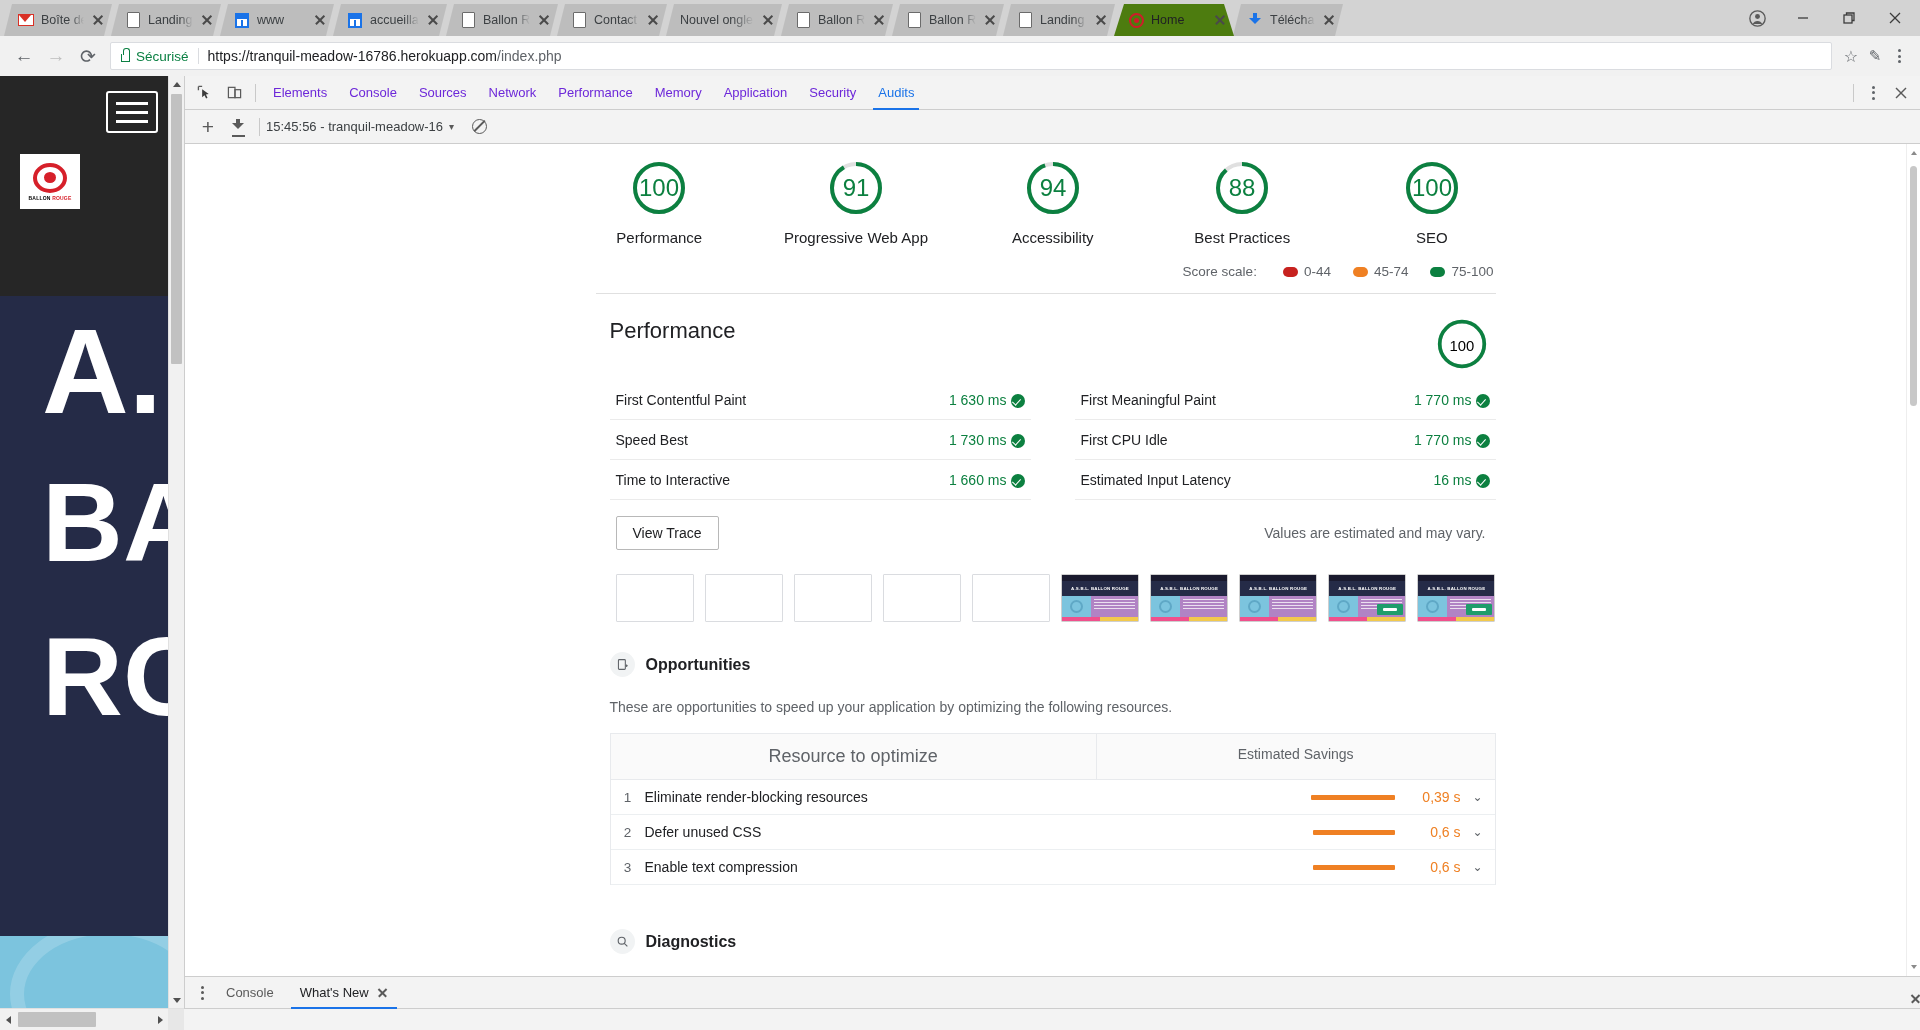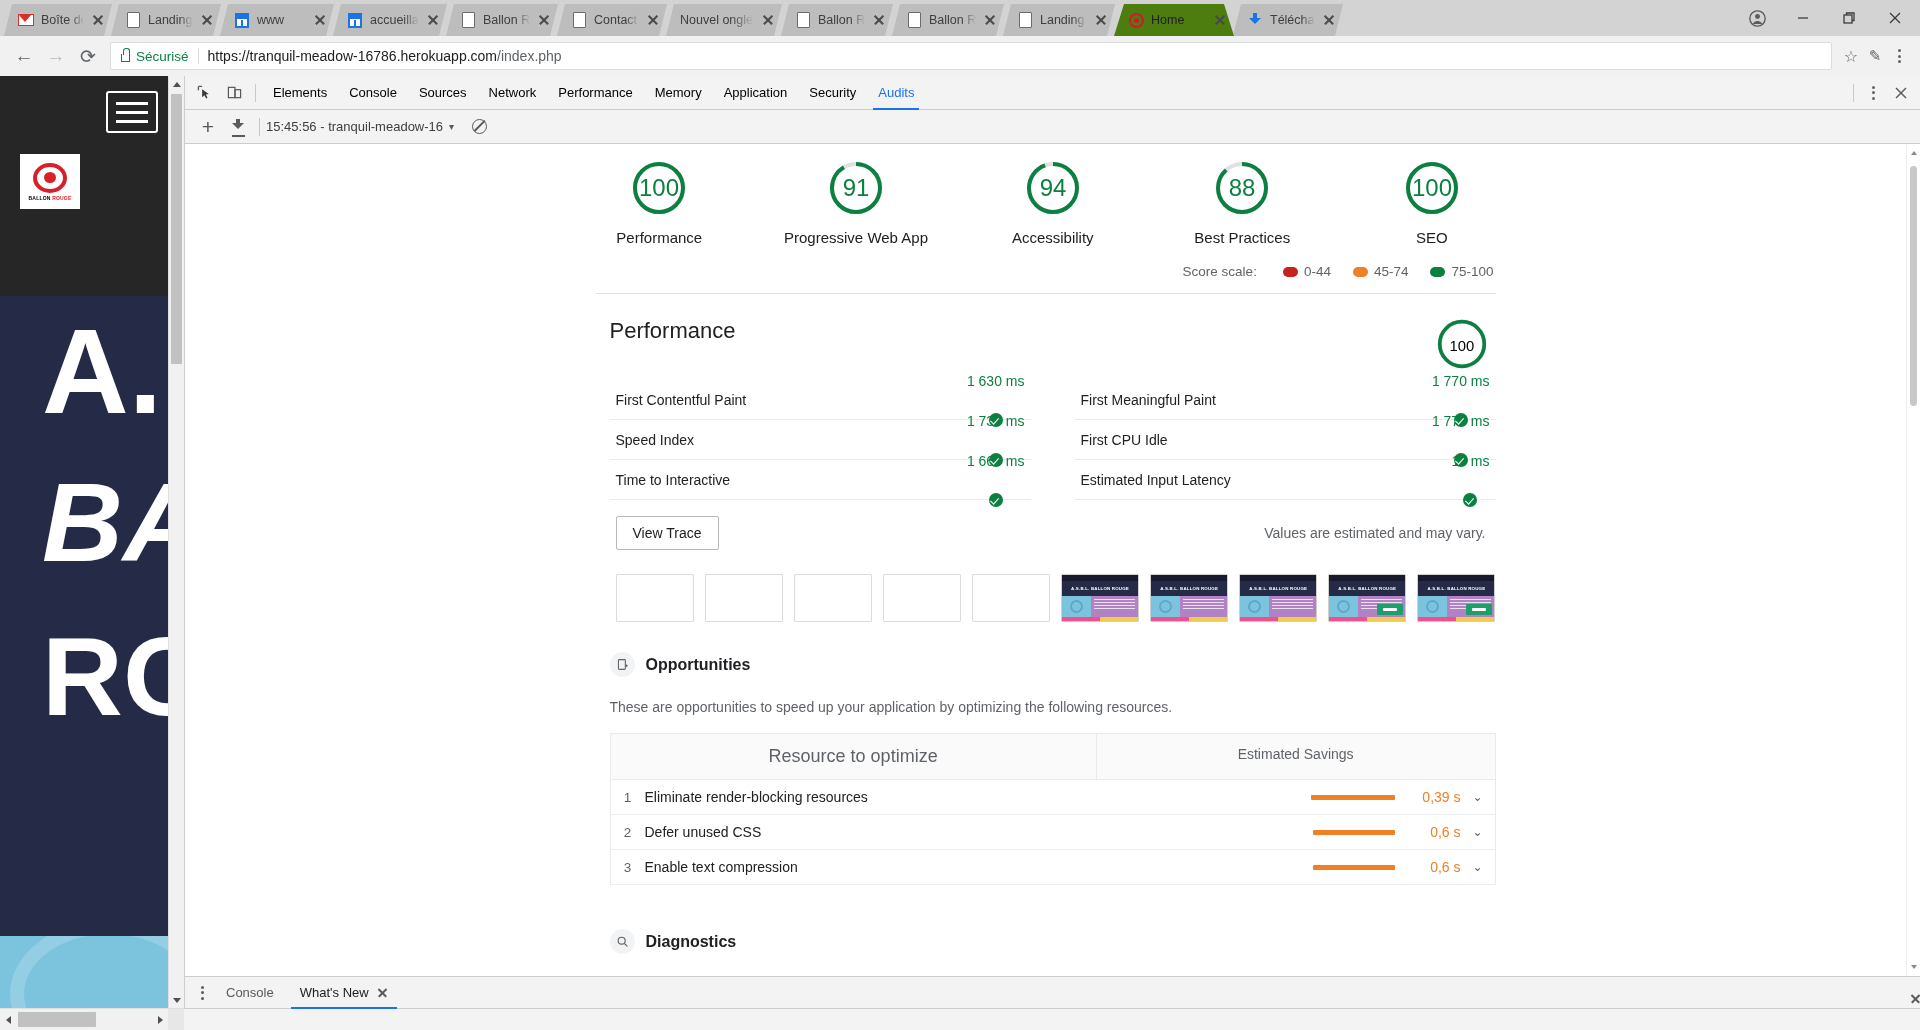--- a/index.html
+++ b/index.html
@@ -98,41 +98,41 @@
   }
   .site-logo .ring::after { content: ""; width: 12px; height: 11px; border-radius: 50%; background: #d6202a; }
   .site-logo .brand { font-size: 5px; font-weight: bold; letter-spacing: .2px; color: #000; }
   .site-logo .brand span { color: #d6202a; }
   .site-hero { flex: 1 1 auto; background: #252b47; overflow: hidden; position: relative; }
   .hero-word {
     color: #fff; font-weight: 800; line-height: .95; margin-left: 42px;
     font-family: "Liberation Sans", sans-serif;
   }
   .hero-a  { font-size: 120px; margin-top: 18px; }
-  .hero-ba { font-size: 112px; font-style: italic; margin-top: 42px; }
+  .hero-ba { font-size: 112px; margin-top: 42px; }
   .hero-ro { font-size: 112px; margin-top: 48px; }
   .site-footerband { height: 72px; background: #7cc4de; flex: 0 0 72px; position: relative; overflow:hidden;}
   .site-footerband::after{content:"";position:absolute;right:-40px;bottom:-60px;width:170px;height:120px;border-radius:50%;border:14px solid rgba(255,255,255,.18);}
 
   
   .page-vscroll { width: 16px; flex: 0 0 16px; background: #f1f1f1; border-left: 1px solid #e0e0e0; position: relative; }
   .page-vscroll .arrow-up, .page-vscroll .arrow-dn { position: absolute; left: 0; right: 0; height: 16px; display: flex; align-items: center; justify-content: center; }
   .page-vscroll .arrow-up { top: 0; }
   .page-vscroll .arrow-dn { bottom: 0; }
   .tri { width: 0; height: 0; border-left: 4.5px solid transparent; border-right: 4.5px solid transparent; }
   .tri.up { border-bottom: 5px solid #505050; }
   .tri.dn { border-top: 5px solid #505050; }
   .page-vscroll .thumb { position: absolute; left: 2px; right: 2px; top: 18px; height: 270px; background: #c1c1c1; border-radius: 1px; }
 
   
   .devtools { flex: 1 1 auto; display: flex; flex-direction: column; min-width: 0; border-left: 1px solid #cdcdcd; background: #fff; }
   .dt-topbar { height: 34px; flex: 0 0 34px; background: #f3f3f3; border-bottom: 1px solid #cdcdcd; display: flex; align-items: center; padding: 0 4px; }
   .dt-iconbtn { width: 30px; height: 28px; display: flex; align-items: center; justify-content: center; color: #5a5a5a; }
   .dt-sep { width: 1px; height: 18px; background: #c9c9c9; margin: 0 6px; }
-  .dt-tab { height: 34px; padding: 0 11px; display: flex; align-items: center; font-size: 13px; color: #000000; position: relative; }
+  .dt-tab { height: 34px; padding: 0 11px; display: flex; align-items: center; font-size: 13px; color: #6d28d9; position: relative; }
   .dt-tab.active { color: #1a73e8; }
   .dt-tab.active::after { content: ""; position: absolute; left: 6px; right: 6px; bottom: 0; height: 2px; background: #1a73e8; }
   .dt-right { margin-left: auto; display: flex; align-items: center; }
 
   .dt-subbar { height: 34px; flex: 0 0 34px; background: #f3f3f3; border-bottom: 1px solid #cdcdcd; display: flex; align-items: center; padding: 0 8px; }
   .plus { font-size: 21px; color: #5a5a5a; line-height: 1; }
   .dl-ico { width: 13px; height: 15px; position: relative; }
   .dl-ico::before { content:""; position:absolute; left:4.5px; top:0; width:4px; height:6px; background:#5a5a5a; }
   .dl-ico::after { content:""; position:absolute; left:0; top:4px; border-left:6.5px solid transparent; border-right:6.5px solid transparent; border-top:6px solid #5a5a5a; }
   .dl-bar { position: absolute; left: 0; bottom: -3px; width: 13px; height: 2px; background: #5a5a5a; }
@@ -174,21 +174,21 @@
   .section-head { display: flex; align-items: center; gap: 11px; margin: 16px 0 4px 14px; }
   .sec-ico { width: 25px; height: 25px; border-radius: 50%; background: #f1f3f4; display: flex; align-items: center; justify-content: center; color: #5f6368; font-size: 13px; }
   .sec-title { font-size: 16px; font-weight: bold; color: #202124; }
 
   .metrics { display: flex; margin: 6px 0 0 14px; }
   .mcol { flex: 1 1 50%; }
   .mcol.left { padding-right: 22px; border-right: none; }
   .mcol.right { padding-left: 22px; }
   .mrow { display: flex; align-items: center; justify-content: space-between; height: 40px; border-bottom: 1px solid #ebebeb; font-size: 14px; color: #202124; }
   .mrow .mname { padding-left: 6px; }
-  .mval { color: #0c8040; font-size: 14px; display: flex; align-items: center; gap: 24px; padding-right: 6px; flex-direction: column;}
+  .mval { color: #0c8040; font-size: 14px; display: flex; align-items: flex-end; gap: 4px; padding-right: 6px;}
   .check { width: 14px; height: 14px; border-radius: 50%; background: #0c8040; position: relative; display: inline-block; }
   .check::after { content: ""; position: absolute; left: 3.4px; top: 3px; width: 4px; height: 7px; border: solid #fff; border-width: 0 1.8px 1.8px 0; transform: rotate(42deg); }
 
   .trace-row { display: flex; align-items: center; justify-content: space-between; margin: 16px 0 0 20px; padding-right: 10px; }
   .btn {
     border: 1px solid #b8b8b8; background: #fff; border-radius: 2px;
     padding: 8px 16px; font-size: 14px; color: #202124; font-family: "Liberation Sans", sans-serif;
   }
   .note { font-size: 14px; color: #5f6368; }
 
@@ -551,21 +551,21 @@
             <div class="metrics">
               <div class="mcol left">
                 <div class="mrow">
                   <span class="mname">First Contentful Paint</span>
                   <span class="mval">
                       <span>1 630 ms</span>
                       <span class="check"></span>
                     </span>
                 </div>
                 <div class="mrow">
-                  <span class="mname">Speed Index</span>
+                  <span class="mname">Speed Best</span>
                   <span class="mval">
                       <span>1 730 ms</span>
                       <span class="check"></span>
                     </span>
                 </div>
                 <div class="mrow">
                   <span class="mname">Time to Interactive</span>
                   <span class="mval">
                       <span>1 660 ms</span>
                       <span class="check"></span>

